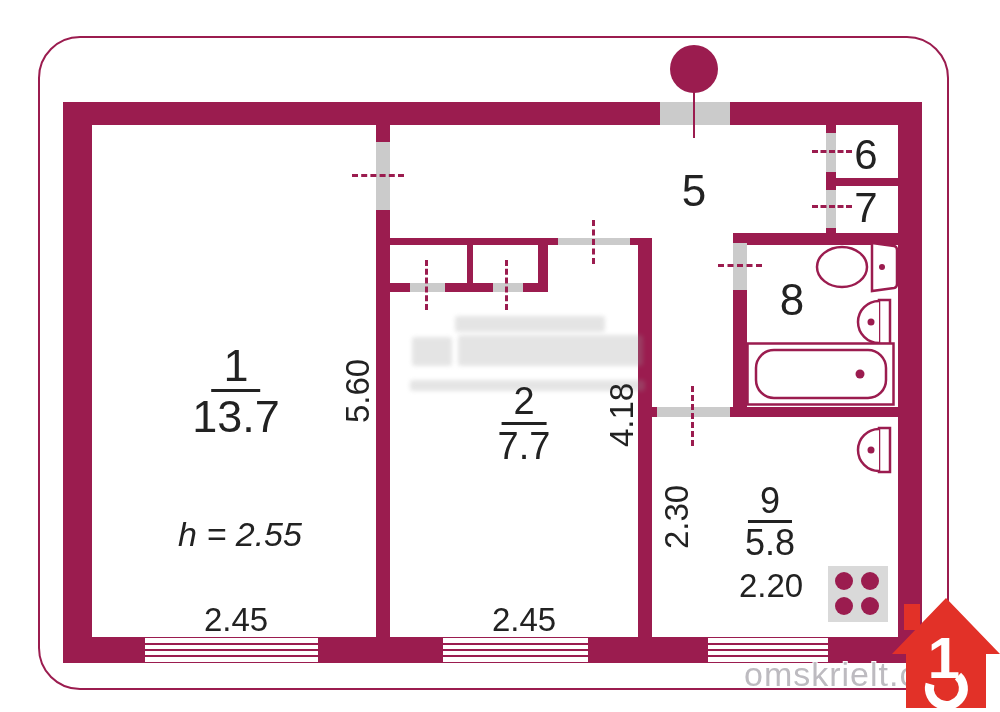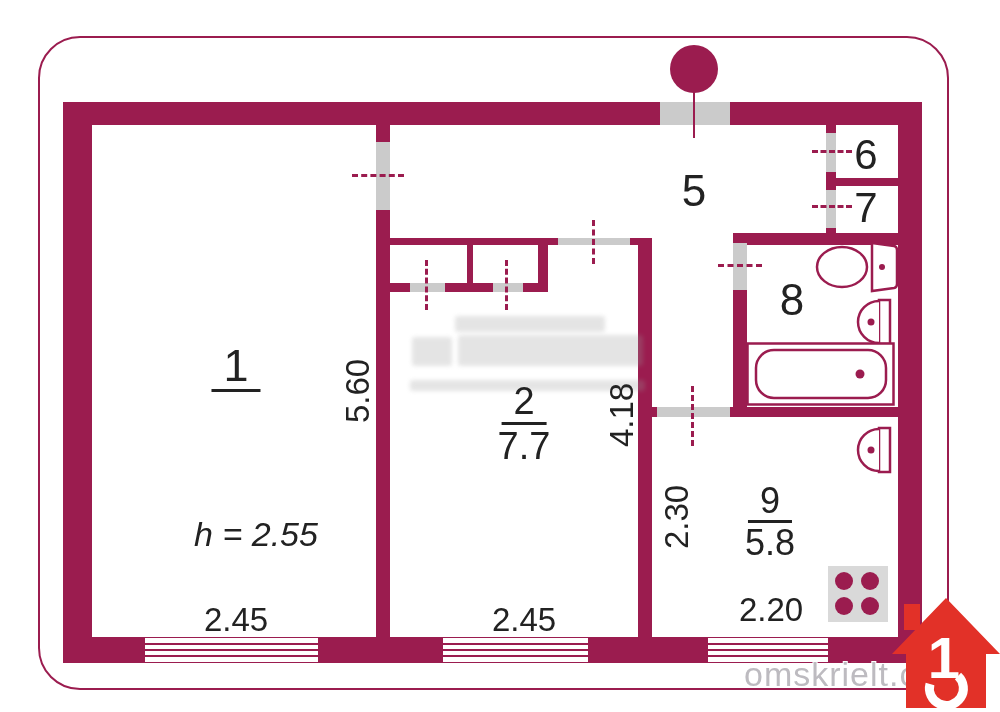--- a/index.html
+++ b/index.html
@@ -132,38 +132,39 @@
 
   <div class="stove">
     <div class="burner" style="left:7px;top:6px;"></div>
     <div class="burner" style="left:33px;top:6px;"></div>
     <div class="burner" style="left:7px;top:31px;"></div>
     <div class="burner" style="left:33px;top:31px;"></div>
   </div>
 
   <div class="frac fs-big" style="left:236px;top:340px;">
     <span class="top">1</span>
+    <span class="bot">13.7</span>
   </div>
   <div class="frac fs-med" style="left:524px;top:380px;">
     <span class="top">2</span>
     <span class="bot">7.7</span>
   </div>
   <div class="frac fs-kit" style="left:770px;top:480px;">
     <span class="top">9</span>
     <span class="bot">5.8</span>
   </div>
   <div class="lbl fs-room" style="left:694px;top:191px;">5</div>
   <div class="lbl fs-small" style="left:866px;top:155px;">6</div>
   <div class="lbl fs-small" style="left:866px;top:208px;">7</div>
   <div class="lbl fs-room" style="left:792px;top:300px;">8</div>
 
-  <div class="lbl hnote" style="left:256px;top:534px;">h = 2.55</div>
+  <div class="lbl hnote" style="left:240px;top:534px;">h = 2.55</div>
   <div class="lbl dim" style="left:236px;top:620px;">2.45</div>
   <div class="lbl dim" style="left:524px;top:620px;">2.45</div>
-  <div class="lbl dim" style="left:771px;top:610px;">2.20</div>
+  <div class="lbl dim" style="left:771px;top:586px;">2.20</div>
   <div class="lbl dim rot" style="left:358px;top:391px;">5.60</div>
   <div class="lbl dim rot" style="left:622px;top:415px;">4.18</div>
   <div class="lbl dim rot" style="left:677px;top:517px;">2.30</div>
 
   <div class="sitewm">omskrielt.com</div>
   <svg class="logo" width="108" height="116" viewBox="0 0 108 116">
     <rect x="12" y="8" width="16" height="26" fill="#e23128"></rect>
     <path d="M54 2 L108 58 L94 58 L94 112 L14 112 L14 58 L0 58 Z" fill="#e23128"></path>
     <g>
       <path d="M38 88 a17 17 0 1 0 28 -8" fill="none" stroke="#fff" stroke-width="9"></path>

